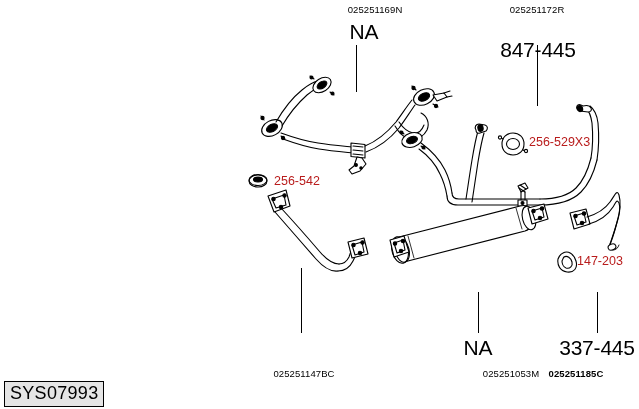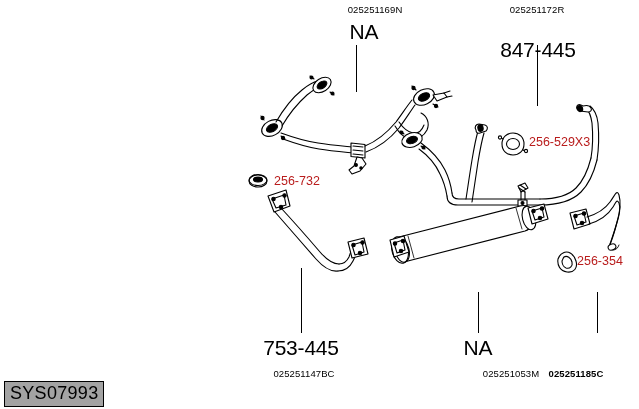--- a/index.html
+++ b/index.html
@@ -52,21 +52,21 @@
   .syscode {
     position: absolute;
     left: 4px;
     top: 381px;
     border: 1.5px solid #000;
     padding: 1px 5px 2px 5px;
     font-size: 18px;
     line-height: 21px;
     letter-spacing: 0.3px;
     color: #000;
-    background: #a3a3a3;
+    background: #e5e5e5;
   }
   svg.art {
     position: absolute;
     left: 0;
     top: 0;
     width: 639px;
     height: 409px;
   }
   .ctr { transform: translateX(-50%); }
 </style>
@@ -245,27 +245,27 @@
   <div class="leader" style="left:301px; top:268px; height:65px;"></div>
   <div class="leader" style="left:478px; top:292px; height:41px;"></div>
   <div class="leader" style="left:597px; top:292px; height:41px;"></div>
 
   <div class="lbl-part ctr" style="left:375px; top:4px;">025251169N</div>
   <div class="lbl-main ctr" style="left:364px; top:20px;">NA</div>
 
   <div class="lbl-part ctr" style="left:537px; top:4px;">025251172R</div>
   <div class="lbl-main ctr" style="left:538px; top:20px;margin-top:18px;">847-445</div>
 
-  <div class="lbl-main ctr" style="left:301px; top:336px;">753-445</div>
   <div class="lbl-part ctr" style="left:304px; top:368px;">025251147BC</div>
 
   <div class="lbl-main ctr" style="left:478px; top:336px;">NA</div>
   <div class="lbl-part ctr" style="left:478px; top:368px;margin-left:33px;">025251053M</div>
 
+  <div class="lbl-main ctr" style="left:597px; top:336px;">337-445</div>
   <div class="lbl-part ctr" style="left:576px; top:368px;font-weight:bold;">025251185C</div>
 
-  <div class="lbl-small" style="left:274px; top:174px;">256-732</div>
+  <div class="lbl-small" style="left:274px; top:174px;">256-542</div>
   <div class="lbl-small" style="left:529px; top:135px;">256-529X3</div>
-  <div class="lbl-small" style="left:577px; top:254px;">256-354</div>
+  <div class="lbl-small" style="left:577px; top:254px;">147-203</div>
 
   <div class="syscode">SYS07993</div>
 
 </div>
 
 </body></html>

